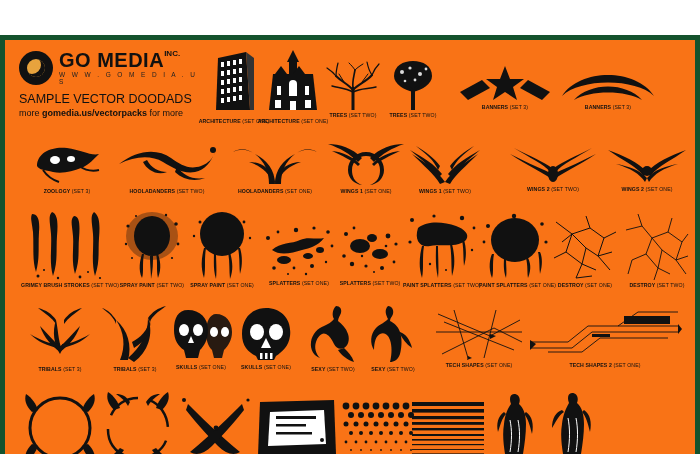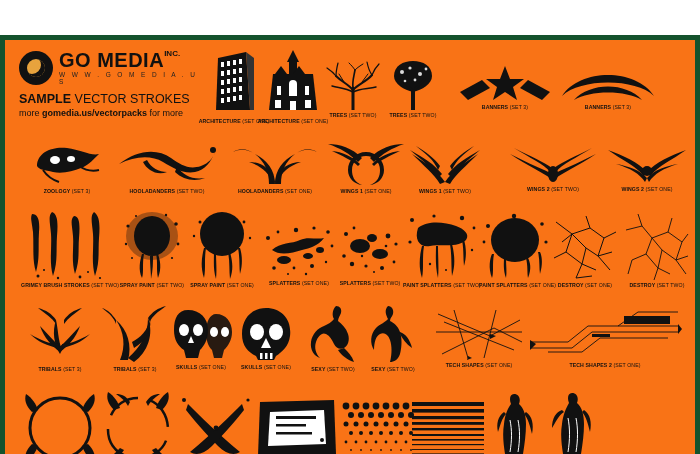--- a/index.html
+++ b/index.html
@@ -45,21 +45,21 @@
     font-size: 8px; vertical-align: top; letter-spacing: 0;
   }
   .logo-sub {
     font-size: 6.5px; letter-spacing: 2.4px; color: #222;
     margin-top: 2px;
   }
   .sample-line {
     margin-top: 7px;
     font-size: 12.5px; color: #111; line-height: 1.15;
   }
-  .sample-line .bold { font-weight: bold; }
+  .sample-line .bold { font-weight: normal; }
   .visit-line {
     margin-top: 2px;
     font-size: 9px; color: #111;
   }
   .visit-line .bold { font-weight: bold; text-align: center; }
 
   
   .cell {
     position: absolute;
     text-align: center;
@@ -88,21 +88,21 @@
 <div id="page">
 
   <div class="header">
     <div class="logo-row">
       <div class="logo-mark"></div>
       <div class="logo-text">
         <div class="logo-title"><span>GO MEDIA</span><span class="inc">INC.</span></div>
         <div class="logo-sub">W W W . G O M E D I A . U S</div>
       </div>
     </div>
-    <div class="sample-line"><span class="bold">SAMPLE</span><span> VECTOR STROKES</span></div>
+    <div class="sample-line"><span class="bold">SAMPLE</span><span> VECTOR DOODADS</span></div>
     <div class="visit-line"><span>more </span><span class="bold">gomedia.us/vectorpacks</span><span> for more</span></div>
   </div>
 
   <div class="cell" style="left:190px; top:8px; width:78px;">
     <div class="art">
       <svg width="60" height="68" viewBox="0 0 60 68">
         <polygon points="14,10 42,4 46,62 12,62" fill="#111"></polygon>
         <polygon points="42,4 50,10 50,62 46,62" fill="#333"></polygon>
         <g fill="#fff">
           <rect x="17" y="14" width="3" height="5"></rect>

